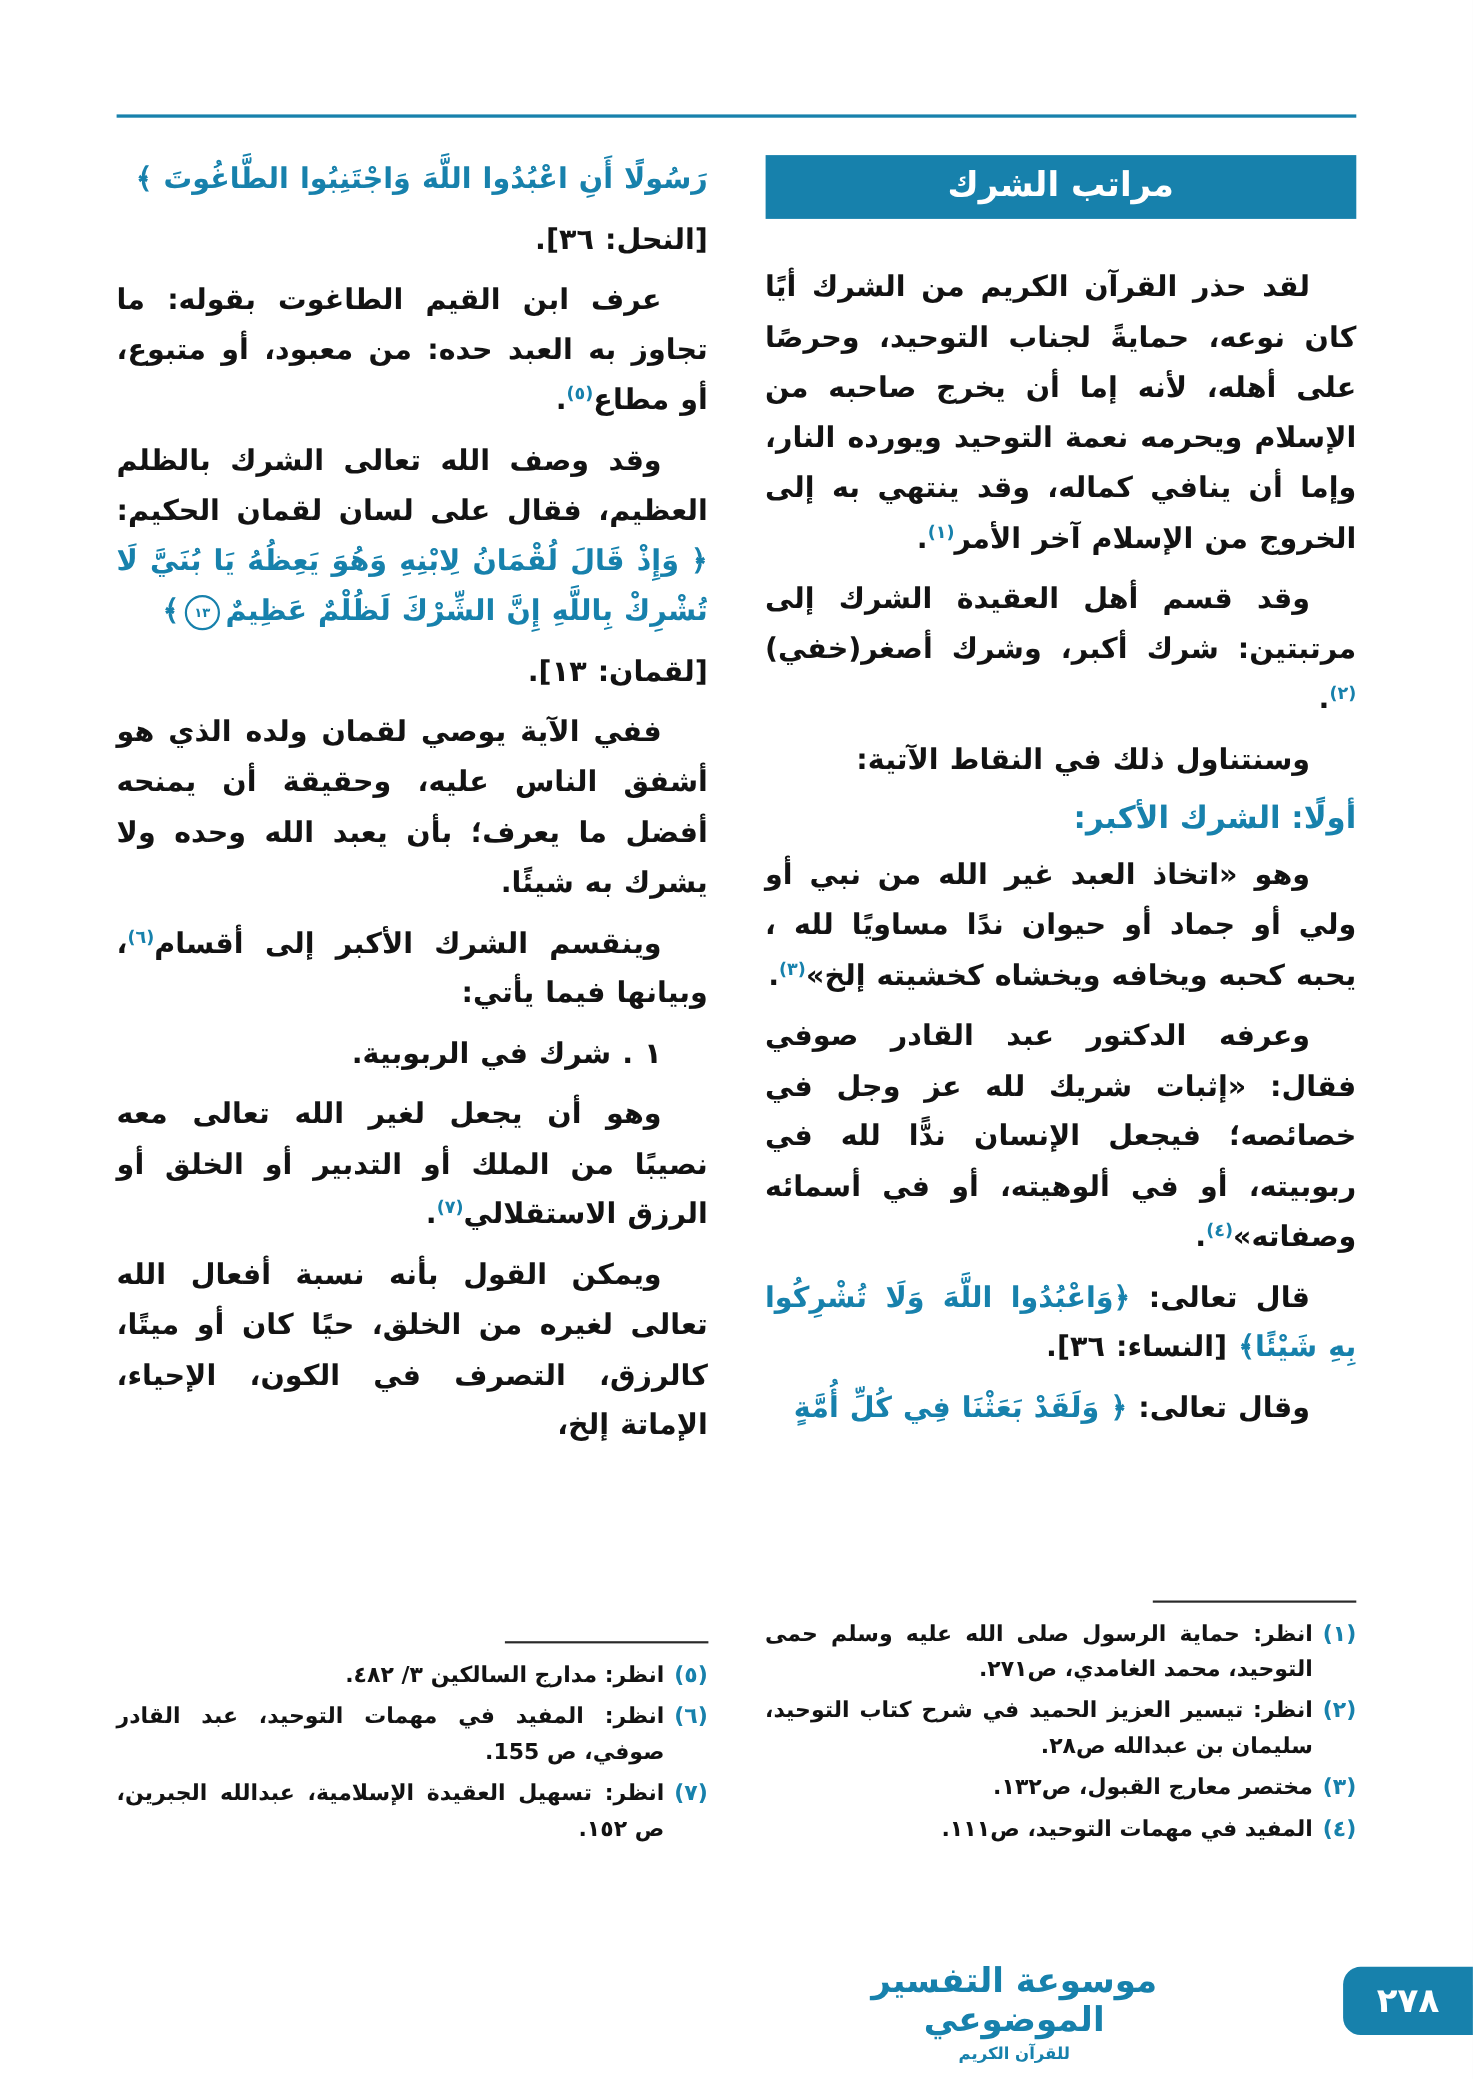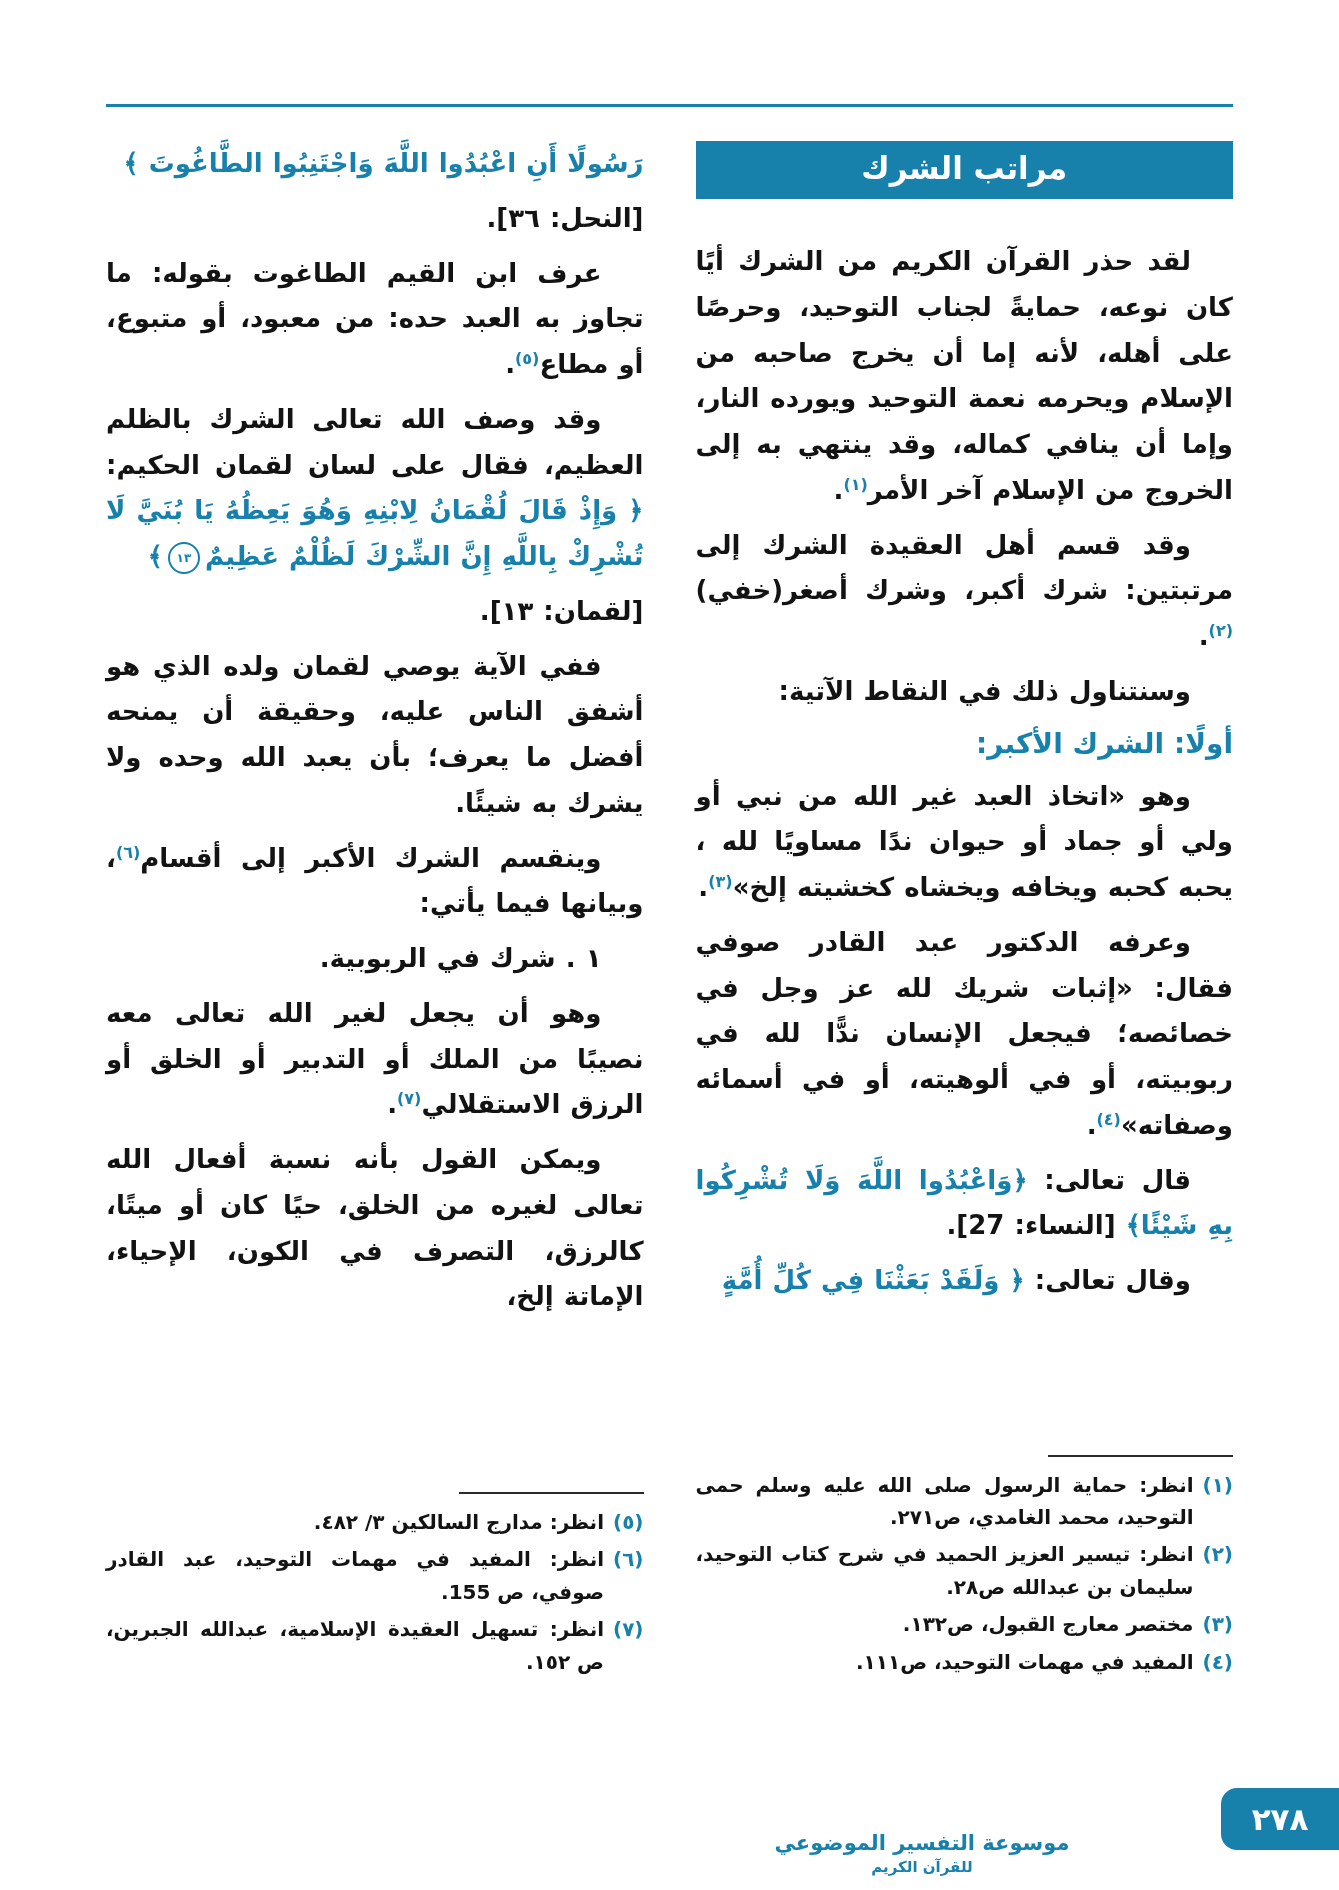--- a/index.html
+++ b/index.html
@@ -53,21 +53,21 @@
   .page-num-badge{
     position:absolute; right:0; bottom:40px; width:118px; height:62px;
     background:var(--accent); border-radius:16px 0 0 16px; color:#fff;
     display:flex; align-items:center; justify-content:center;
     font-size:31px; font-weight:bold;
   }
   .publisher-logo{
     position:absolute; right:252px; bottom:14px; width:330px; text-align:center;
     color:var(--accent);
   }
-  .logo-line1{ font-size:21px; font-weight:bold; line-height:1.15; }
+  .logo-line1{ font-size:31px; font-weight:bold; line-height:1.15; }
   .logo-line2{ font-size:15px; font-weight:bold; margin-top:3px; }
 </style>
 </head>
 <body>
 
 <div class="page" dir="rtl" lang="ar">
   <div class="content">
 
     <div class="header-rule"></div>
 
@@ -75,21 +75,21 @@
 
       <div class="col" id="col-right">
         <div class="title-box">مراتب الشرك</div>
         <div>
             <p class="para"><span>لقد حذر القرآن الكريم من الشرك أيًا كان نوعه، حمايةً لجناب التوحيد، وحرصًا على أهله، لأنه إما أن يخرج صاحبه من الإسلام ويحرمه نعمة التوحيد ويورده النار، وإما أن ينافي كماله، وقد ينتهي به إلى الخروج من الإسلام آخر الأمر</span><span class="fnref">(١)</span><span>.</span></p>
             <p class="para"><span>وقد قسم أهل العقيدة الشرك إلى مرتبتين: شرك أكبر، وشرك أصغر(خفي)</span><span class="fnref">(٢)</span><span>.</span></p>
             <p class="para"><span>وسنتناول ذلك في النقاط الآتية:</span></p>
             <div class="subheading">أولًا: الشرك الأكبر:</div>
             <p class="para"><span>وهو «اتخاذ العبد غير الله من نبي أو ولي أو جماد أو حيوان ندًا مساويًا لله ، يحبه كحبه ويخافه ويخشاه كخشيته إلخ»</span><span class="fnref">(٣)</span><span>.</span></p>
             <p class="para"><span>وعرفه الدكتور عبد القادر صوفي فقال: «إثبات شريك لله عز وجل في خصائصه؛ فيجعل الإنسان ندًّا لله في ربوبيته، أو في ألوهيته، أو في أسمائه وصفاته»</span><span class="fnref">(٤)</span><span>.</span></p>
-            <p class="para"><span>قال تعالى: </span><span class="quran">﴿وَاعْبُدُوا اللَّهَ وَلَا تُشْرِكُوا بِهِ شَيْئًا﴾</span><span> [النساء: 27].</span></p>
+            <p class="para"><span>قال تعالى: </span><span class="quran">﴿وَاعْبُدُوا اللَّهَ وَلَا تُشْرِكُوا بِهِ شَيْئًا﴾</span><span> [النساء: ٣٦].</span></p>
             <p class="para"><span>وقال تعالى: </span><span class="quran">﴿ وَلَقَدْ بَعَثْنَا فِي كُلِّ أُمَّةٍ</span></p>
           </div>
         <div class="fn-area">
           <div class="fn-rule"></div>
           <div>
               <div class="footnote">
                 <span class="fn-num">(١)</span>
                 <span class="fn-text">انظر: حماية الرسول صلى الله عليه وسلم حمى التوحيد، محمد الغامدي، ص٢٧١.</span>
               </div>
               <div class="footnote">

